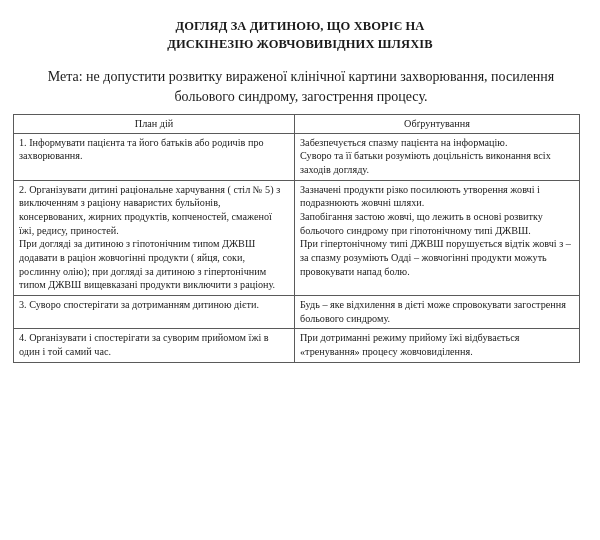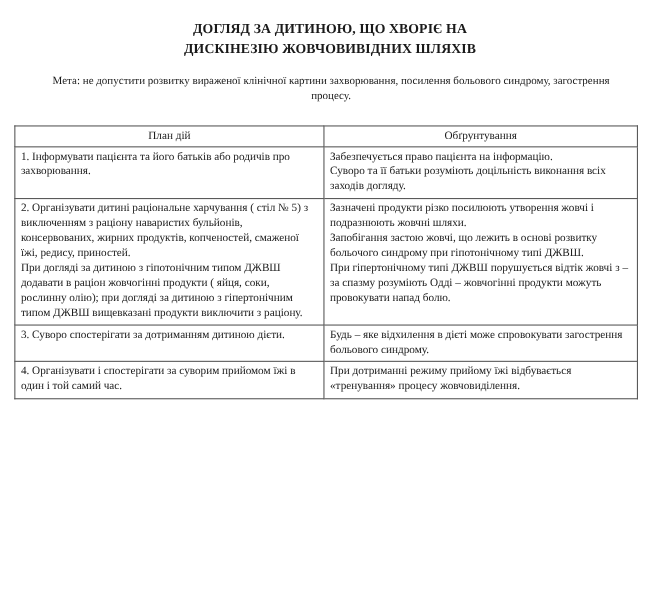--- a/index.html
+++ b/index.html
@@ -30,21 +30,21 @@
     letter-spacing: 0.1px;
     text-transform: uppercase;
   }
   .doc-title .tline {
     display: block;
   }
   .doc-aim {
     margin: 0;
     padding: 13px 30px 0 32px;
     text-align: center;
-    font-size: 10px;
+    font-size: 14px;
     line-height: 1.45;
   }
   .table-wrap {
     position: absolute;
     left: 13px;
     top: 114px;
     width: 566px;
   }
   table.care-table {
     width: 566px;
@@ -100,21 +100,21 @@
           <th>Обґрунтування</th>
         </tr>
       </thead>
       <tbody>
 
         <tr>
           <td>
             <p class="cell-para">1. Інформувати пацієнта та його батьків або родичів про захворювання.</p>
           </td>
           <td>
-            <p class="cell-para">Забезпечується право пацієнта на інформацію.</p>
+            <p class="cell-para">Забезпечується спазму пацієнта на інформацію.</p>
             <p class="cell-para">Суворо та її батьки розуміють доцільність виконання всіх заходів догляду.</p>
           </td>
         </tr>
 
         <tr>
           <td>
             <p class="cell-para">2. Організувати дитині раціональне харчування ( стіл № 5) з виключенням з раціону наваристих бульйонів, консервованих, жирних продуктів, копченостей, смаженої їжі, редису, приностей.</p>
             <p class="cell-para">При догляді за дитиною з гіпотонічним типом ДЖВШ додавати в раціон жовчогінні продукти ( яйця, соки, рослинну олію); при догляді за дитиною з гіпертонічним типом ДЖВШ вищевказані продукти виключити з раціону.</p>
           </td>
           <td>

